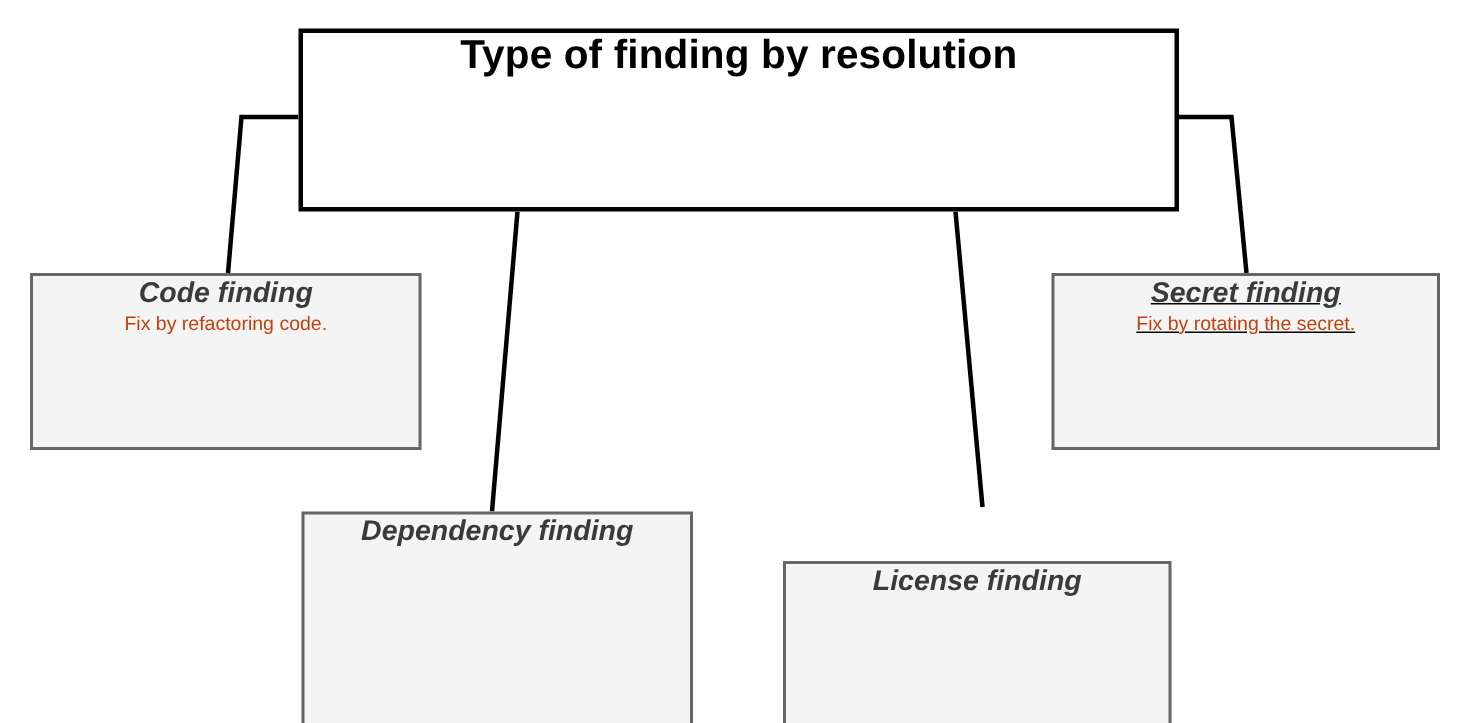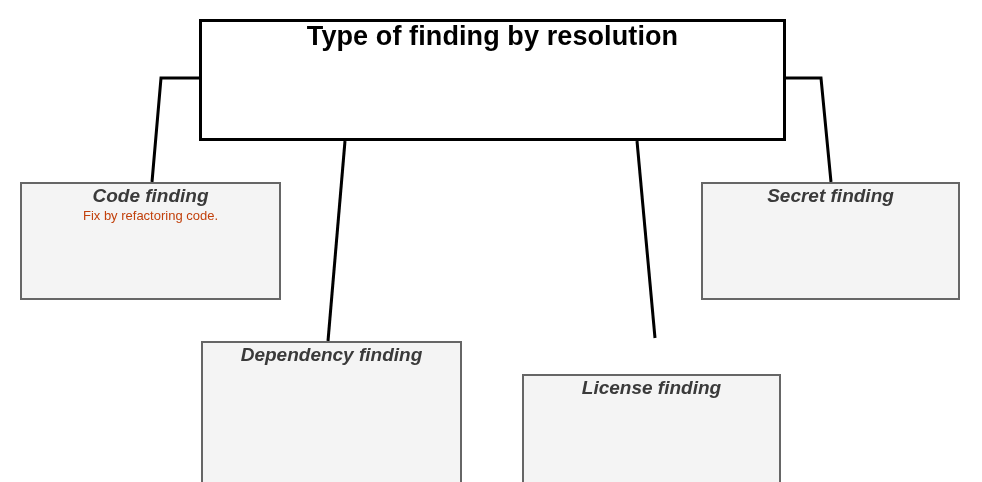--- a/index.html
+++ b/index.html
@@ -89,17 +89,18 @@
   </div>
 
   <div class="node leaf" style="left:201px; top:341px; width:261px; height:154px;">
     <div class="leaf-title">Dependency finding</div>
   </div>
 
   <div class="node leaf" style="left:522px; top:338px; width:259px; height:120px;margin-top:36px;">
     <div class="leaf-title">License finding</div>
   </div>
 
-  <div class="node leaf" style="left:701px; top:182px; width:259px; height:118px;">
+  <div class="node leaf" style="left:701px; top:182px; width:259px; height:118px;text-decoration:underline;">
     <div class="leaf-title">Secret finding</div>
+    <div class="leaf-desc">Fix by rotating the secret.</div>
   </div>
 
 </div>
 
 </body></html>

